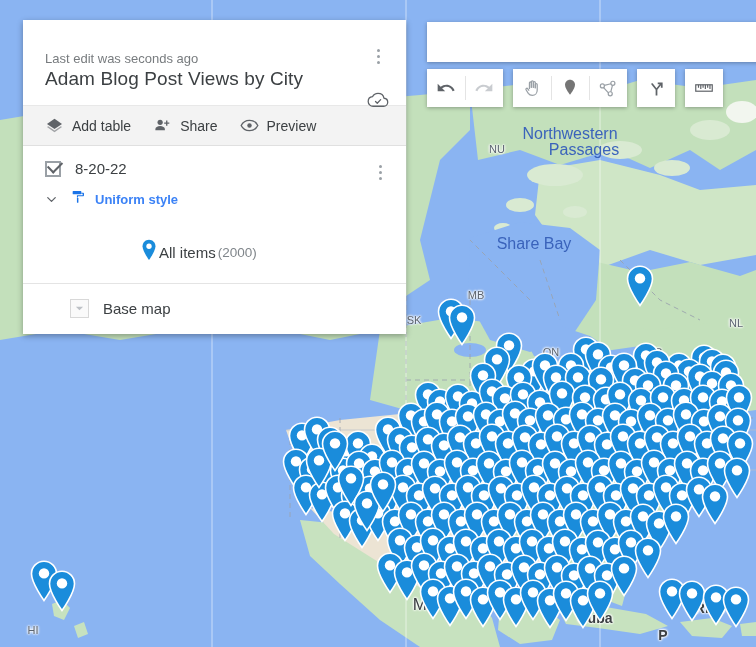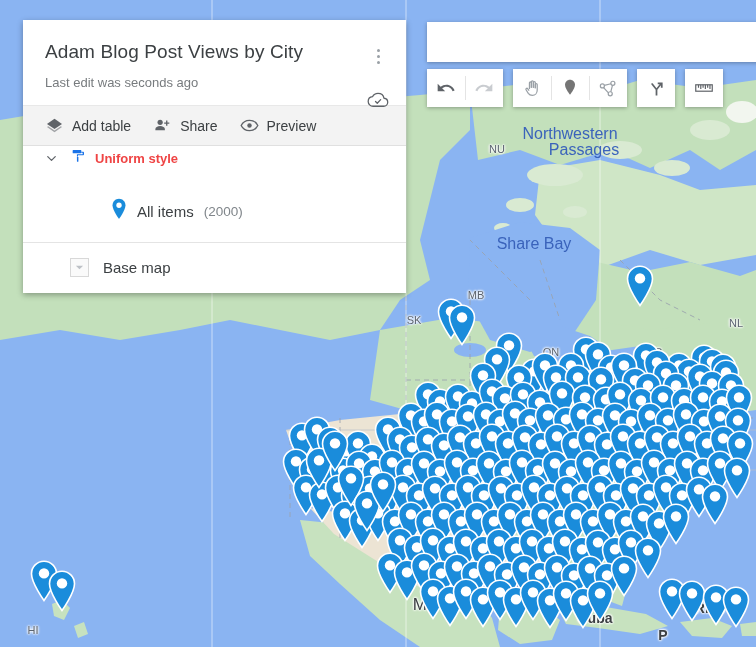--- a/index.html
+++ b/index.html
@@ -137,35 +137,35 @@
   #layer-name { font-size: 15px; color: #3c4043; margin-left: 14px; }
   #layer-kebab { top: 12px; right: 12px; }
 
   .style-row {
     display: flex; align-items: center;
     padding: 2px 22px 10px 48px; gap: 9px;
   }
   .chev { width: 20px; height: 20px; cursor: pointer;
           display: flex; align-items: center; justify-content: center;
           margin-left: -30px; }
-  #style-label { font-size: 13px; color: #ef4444; font-weight: 700; cursor: pointer; }
+  #style-label { font-size: 13px; color: #3b82f6; font-weight: 700; cursor: pointer; }
 
   #warning-box {
     margin: 4px 22px 0 70px;
     background: #fcefc7;
     border: 1px solid #e1c56a;
     padding: 11px 13px 12px 13px;
     font-size: 13.5px; line-height: 21px; color: #3c4043;
     max-width: 290px;
   }
   #warning-box a { color: #1a73e8; text-decoration: underline; cursor: pointer; }
 
   .items-row {
     display: flex; align-items: center;
-    padding: 20px 22px 18px 88px; gap: 10px;
+    padding: 20px 22px 18px 118px; gap: 2px;
   }
   #items-label { font-size: 15px; color: #3c4043; }
   #items-count { font-size: 13.5px; color: #80868b; }
 
   .basemap-row {
     border-top: 1px solid #e4e4e4;
     display: flex; align-items: center;
     padding: 15px 22px 16px 48px; gap: 14px;
   }
   .basemap-toggle {
@@ -1750,22 +1750,22 @@
                      M16,8.5v3.2 M18.5,8.5v4.5"></path>
           </svg>
         </span>
       </button>
     </div>
   </div>
 
   <div id="panel">
 
     <div class="panel-head">
+      <div id="map-subtitle">Last edit was seconds ago</div>
       <div id="map-title">Adam Blog Post Views by City</div>
-      <div id="map-subtitle">Last edit was seconds ago</div>
 
       <div class="kebab" id="title-kebab">
         <span></span>
         <span></span>
         <span></span>
       </div>
 
       <div id="cloud-saved">
         <svg width="22" height="22" viewBox="0 0 24 24" fill="none" stroke="#5f6368" stroke-width="1.4" stroke-linecap="round" stroke-linejoin="round">
           <path d="M18.6,10.1C18,7,15.3,4.7,12,4.7c-2.6,0-4.9,1.5-6,3.7
@@ -1803,20 +1803,29 @@
           <svg width="19" height="19" viewBox="0 0 24 24" fill="none" stroke="#5f6368" stroke-width="1.7">
             <path d="M12,5.5C7.2,5.5,3.2,8.5,1.5,12c1.7,3.5,5.7,6.5,10.5,6.5
                      s8.8-3,10.5-6.5C20.8,8.5,16.8,5.5,12,5.5z"></path>
             <circle cx="12" cy="12" r="2.8" fill="#5f6368" stroke="none"></circle>
           </svg>
         </span>
         <span>Preview</span>
       </div>
     </div>
 
+    <div class="layer-row">
+      <div class="checkbox"></div>
+      <div id="layer-name">8-20-22</div>
+      <div class="kebab" id="layer-kebab">
+        <span></span>
+        <span></span>
+        <span></span>
+      </div>
+    </div>
 
     <div class="style-row">
       <span class="chev">
         <svg width="15" height="15" viewBox="0 0 24 24" fill="none" stroke="#5f6368" stroke-width="2" stroke-linecap="round" stroke-linejoin="round">
           <path d="M6,9l6,6l6-6"></path>
         </svg>
       </span>
       <span>
         <svg width="16" height="16" viewBox="0 0 24 24" fill="#1a73e8">
           <rect x="4" y="3" width="13" height="5" rx="1"></rect>

